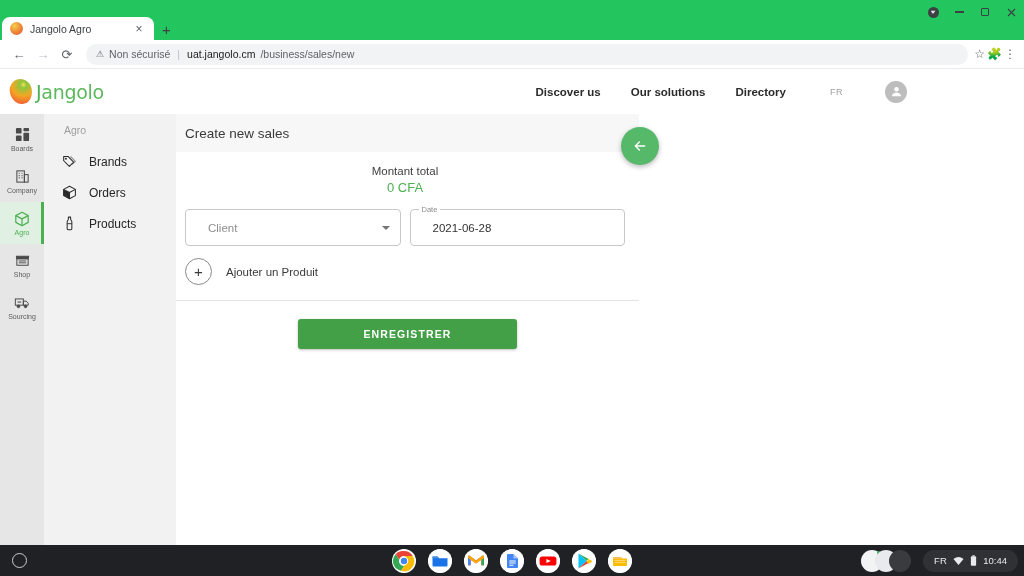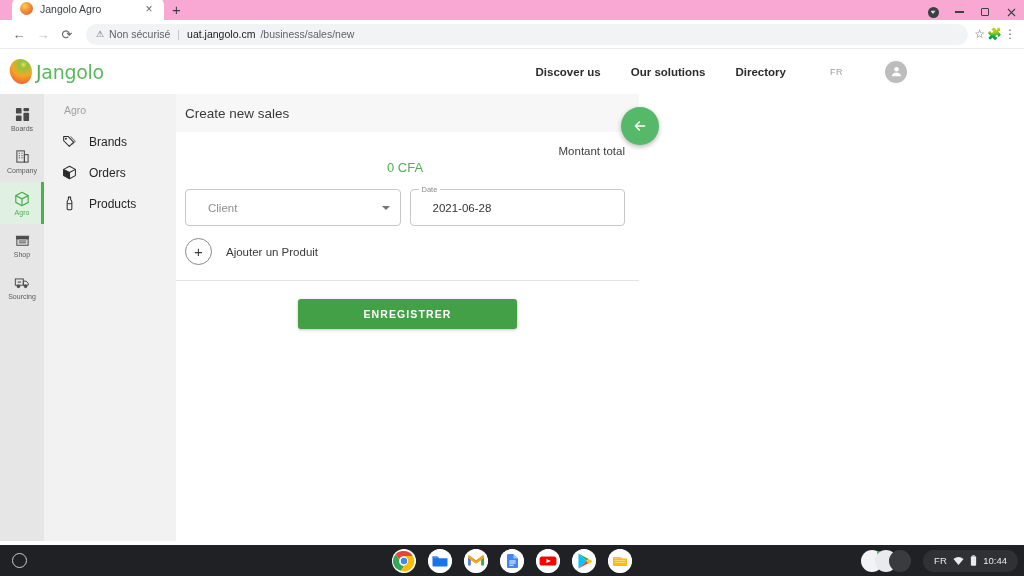--- a/index.html
+++ b/index.html
@@ -8,22 +8,22 @@
     overflow: hidden;
     font-family: "Liberation Sans", sans-serif;
     background: #ffffff;
   }
 
   
   .browser { width: 1024px; height: 545px; background: #fff; position: relative; }
 
   
   .tabstrip {
-    height: 20px; background: #f9a8d4;
-    display: flex; align-items: flex-end; padding-left: 12px;
+    height: 40px; background: #22c55e;
+    display: flex; align-items: flex-end; padding-left: 2px;
     position: relative;
   }
   .tab {
     width: 152px; height: 23px; background: #fff;
     border-radius: 8px 8px 0 0;
     display: flex; align-items: center; padding: 0 8px;
     gap: 7px; position: relative;
   }
   .tab-favicon {
     width: 13px; height: 13px; border-radius: 50%;
@@ -143,21 +143,21 @@
     padding-left: 9px; position: relative;
   }
   .card-title { font-size: 13.5px; color: #3a3a3a; }
   .fab {
     position: absolute; right: -20px; top: 13px; width: 38px; height: 38px; border-radius: 50%;
     background: #56b96a; display: flex; align-items: center; justify-content: center;
     box-shadow: 0 2px 5px rgba(0,0,0,.28);
   }
   .fab svg { display: block; }
   .card-body { padding: 13px 14px 0 9px; }
-  .total-label { font-size: 11.5px; color: #3f3f3f; text-align: right; }
+  .total-label { font-size: 11.5px; color: #3f3f3f; text-align: center; }
   .total-value { font-size: 13px; color: #4caf50; text-align: center; margin-top: 3px; }
 
   .fields { display: flex; gap: 9px; margin-top: 14px; }
   .field {
     flex: 1; height: 37px; border: 1px solid #c8c8c8; border-radius: 4px;
     position: relative; display: flex; align-items: center; padding: 0 22px;
     background: #fff;
   }
   .field .val { font-size: 11.5px; color: #333; }
   .field .ph { font-size: 11.5px; color: #8d8d8d; }

